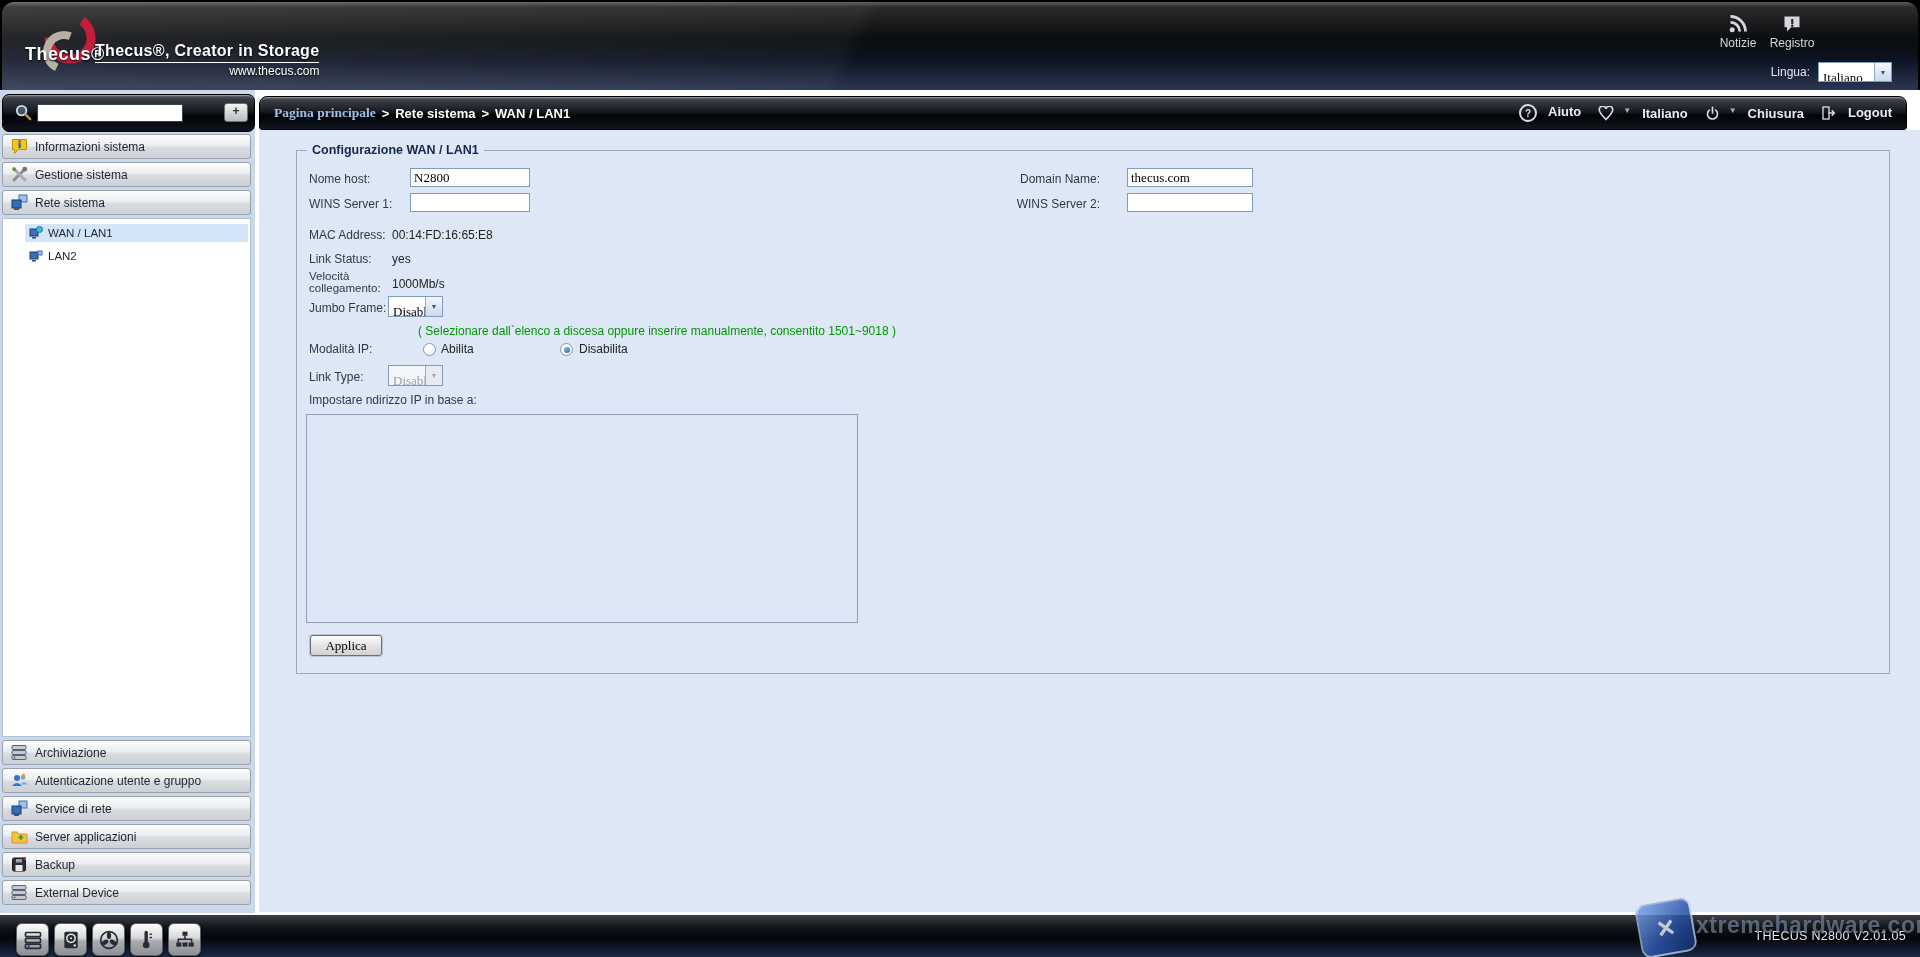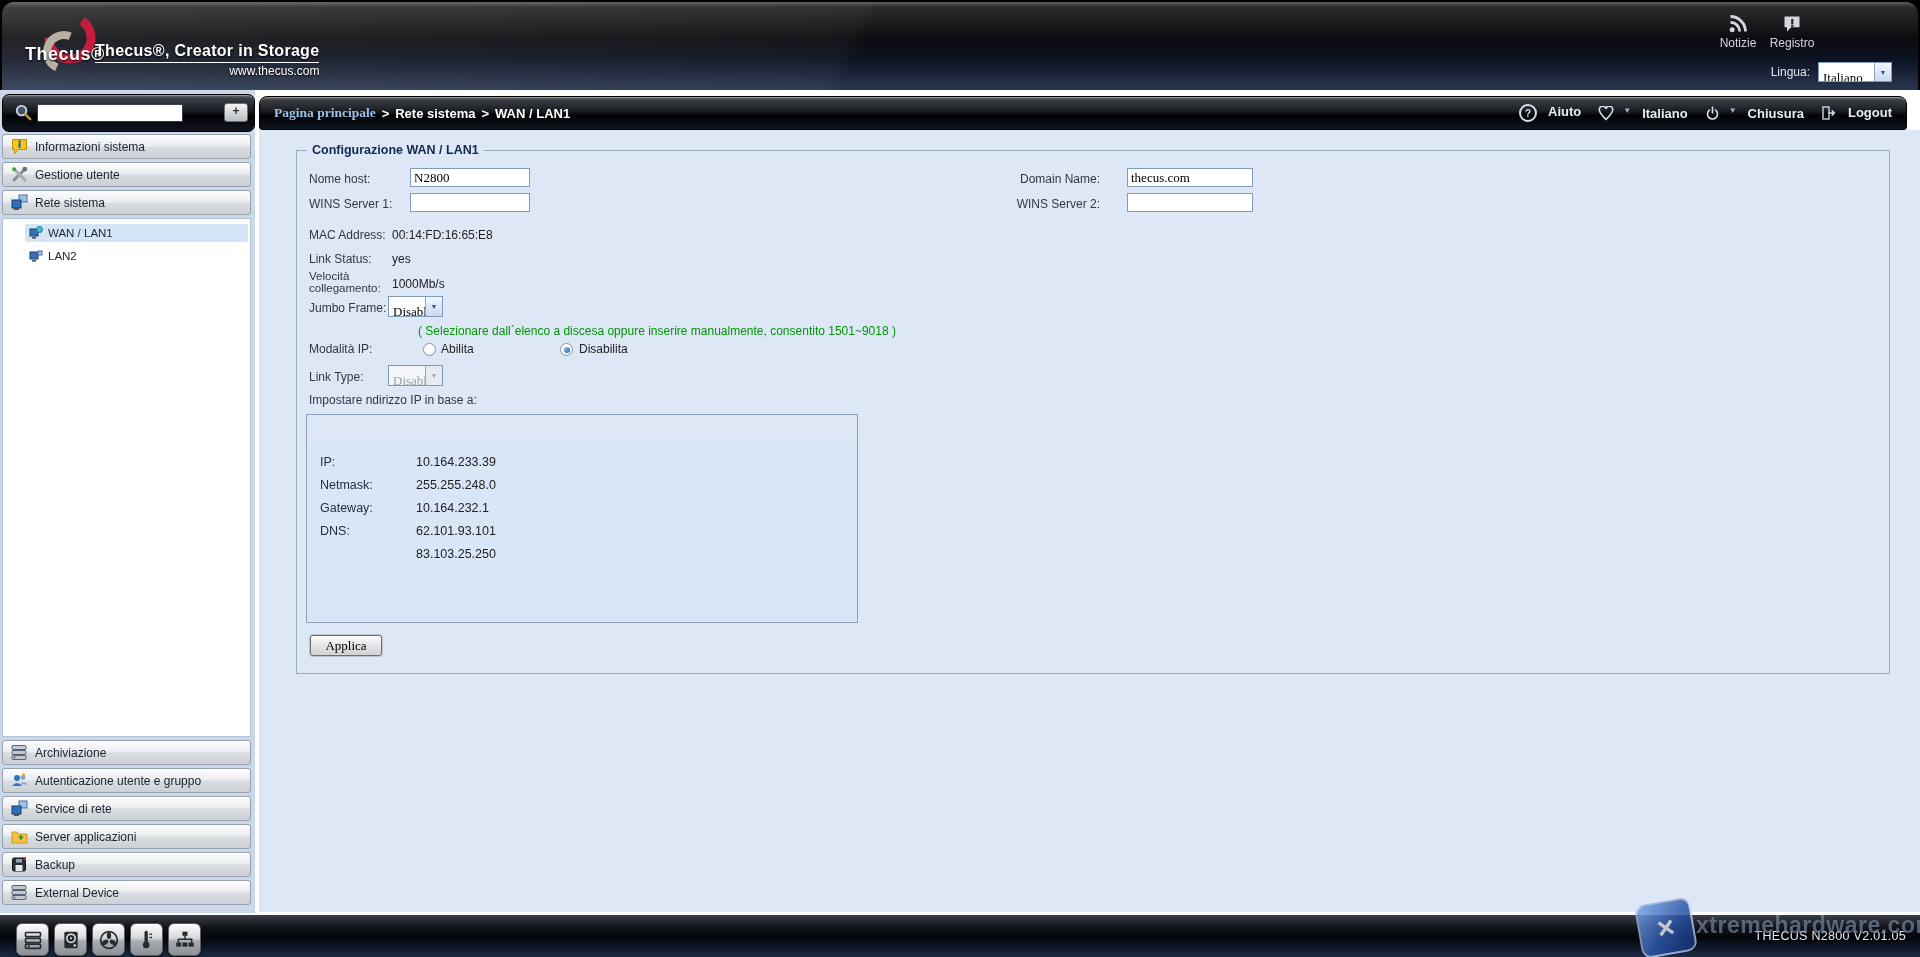--- a/index.html
+++ b/index.html
@@ -184,21 +184,21 @@
   </svg>
   <span>Informazioni sistema</span>
 </div>
 <div class="menu-item" style="top:162px;">
   <svg width="17" height="17" viewBox="0 0 17 17">
     <path d="M3 14 L14 3" stroke="#878e97" stroke-width="3" stroke-linecap="round"></path>
     <path d="M3 3 L14 14" stroke="#a6adb5" stroke-width="3" stroke-linecap="round"></path>
     <circle cx="3.2" cy="3.2" r="2" fill="#4aa832"></circle>
     <circle cx="13.8" cy="3.2" r="2.4" fill="#6c737c"></circle>
   </svg>
-  <span>Gestione utente</span>
+  <span>Gestione sistema</span>
 </div>
 <div class="menu-item" style="top:190px;">
   <svg width="17" height="17" viewBox="0 0 17 17">
     <rect x="8" y="1" width="8" height="7" fill="#9ec0ea" stroke="#4a6ea0"></rect>
     <rect x="1" y="6" width="9" height="8" fill="#2f6fbe" stroke="#1b3f70"></rect>
     <rect x="3" y="14" width="5" height="2" fill="#44546a"></rect>
   </svg>
   <span>Rete sistema</span>
 </div>
 
@@ -353,32 +353,20 @@
 
   <span class="flabel" style="left:12px;top:219px;">Link Type:</span>
   <div class="sel disabled" style="position:absolute;left:91px;top:214px;width:53px;height:19px;">
     <span class="sel-txt" style="flex:1;">Disable</span>
     <span class="sel-btn">▼</span>
   </div>
 
   <span class="flabel" style="left:12px;top:242px;">Impostare ndirizzo IP in base a:</span>
 
   <div id="tabbox">
-    <div id="tabpanel">
-      <span class="iprow-label" style="top:13px;">IP:</span>
-      <span class="iprow-value" style="top:13px;">10.164.233.39</span>
-      <span class="iprow-label" style="top:36px;">Netmask:</span>
-      <span class="iprow-value" style="top:36px;">255.255.248.0</span>
-      <span class="iprow-label" style="top:59px;">Gateway:</span>
-      <span class="iprow-value" style="top:59px;">10.164.232.1</span>
-      <span class="iprow-label" style="top:82px;">DNS:</span>
-      <span class="iprow-value" style="top:82px;">62.101.93.101</span>
-      <span class="iprow-label" style="top:105px;"></span>
-      <span class="iprow-value" style="top:105px;">83.103.25.250</span>
-    </div>
   </div>
 
   <button class="apply-btn">Applica</button>
 </div>
 
 <div id="footer-bar" class="abs">
   <div class="fbtn" style="left:16px;">
     <svg width="20" height="20" viewBox="0 0 24 24">
       <rect x="3" y="3" width="18" height="5" rx="1" fill="none" stroke="#272b33" stroke-width="2"></rect>
       <rect x="3" y="10" width="18" height="5" rx="1" fill="none" stroke="#272b33" stroke-width="2"></rect>

